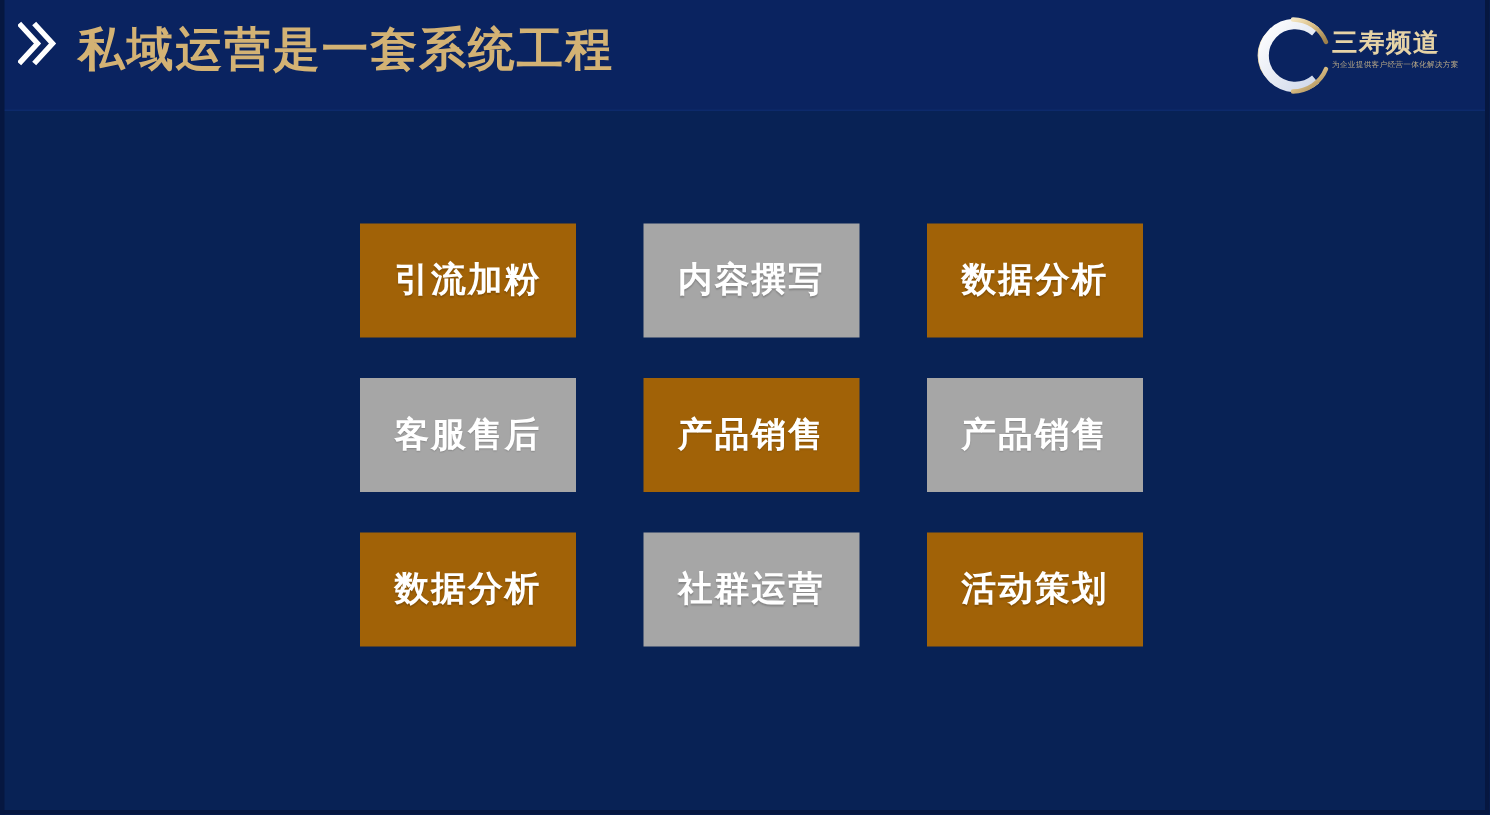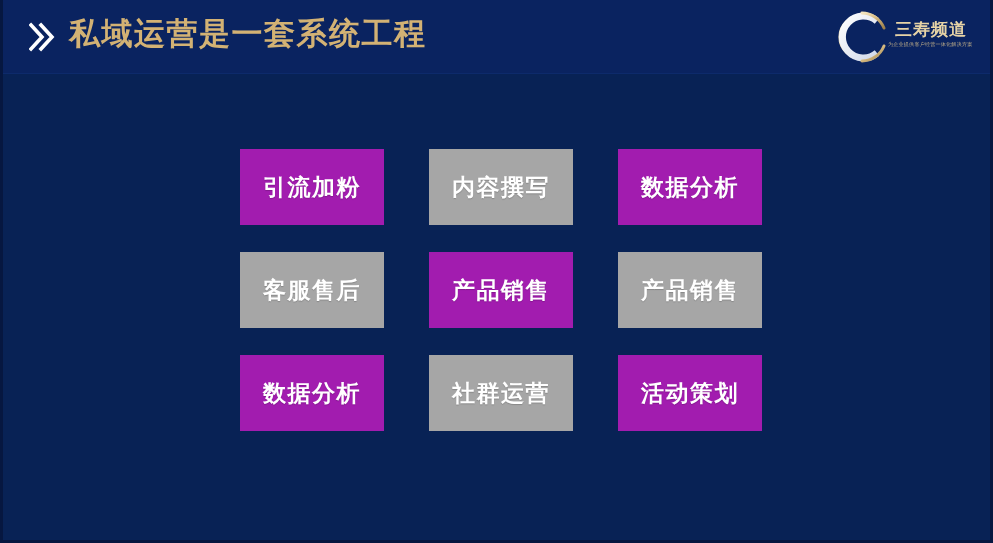--- a/index.html
+++ b/index.html
@@ -41,24 +41,24 @@
     position: absolute;
     left: 0;
     top: 73px;
     width: 993px;
     height: 1px;
     background: #0d2a6b;
   }
 
   .title-group {
     position: absolute;
-    left: 26px;
+    left: 9px;
     top: 13px;
     display: flex;
-    align-items: flex-end;
+    align-items: flex-start;
     gap: 14px;
   }
   .chevron {
     display: block;
     width: 26px;
     height: 32px;
     flex: 0 0 auto;
   }
   .slide-title {
     color: #d3b274;
@@ -92,21 +92,20 @@
     width: 86px;
     text-align: left;
   }
   .logo-name {
     color: #e6d3a6;
     font-size: 17px;
     line-height: 20px;
     font-weight: bold;
     letter-spacing: 1px;
     white-space: nowrap;
-    text-align: center;
   }
   .logo-tagline {
     margin-top: 1px;
     color: #b9a987;
     font-size: 5.2px;
     line-height: 8px;
     letter-spacing: 0.2px;
     white-space: nowrap;
     transform: scale(0.98);
     transform-origin: left top;
@@ -124,21 +123,21 @@
     column-gap: 45px;
     row-gap: 27px;
   }
   .cell {
     display: flex;
     align-items: center;
     justify-content: center;
     box-sizing: border-box;
     user-select: none;
   }
-  .cell-gold { background: #a21caf; }
+  .cell-gold { background: #a16207; }
   .cell-gray { background: #a6a6a6; text-align: right; }
   .cell-label {
     color: #ffffff;
     font-size: 23px;
     line-height: 26px;
     font-weight: bold;
     letter-spacing: 1.5px;
     white-space: nowrap;
     text-shadow: 0 1px 1px rgba(0,0,0,0.18);
   }

